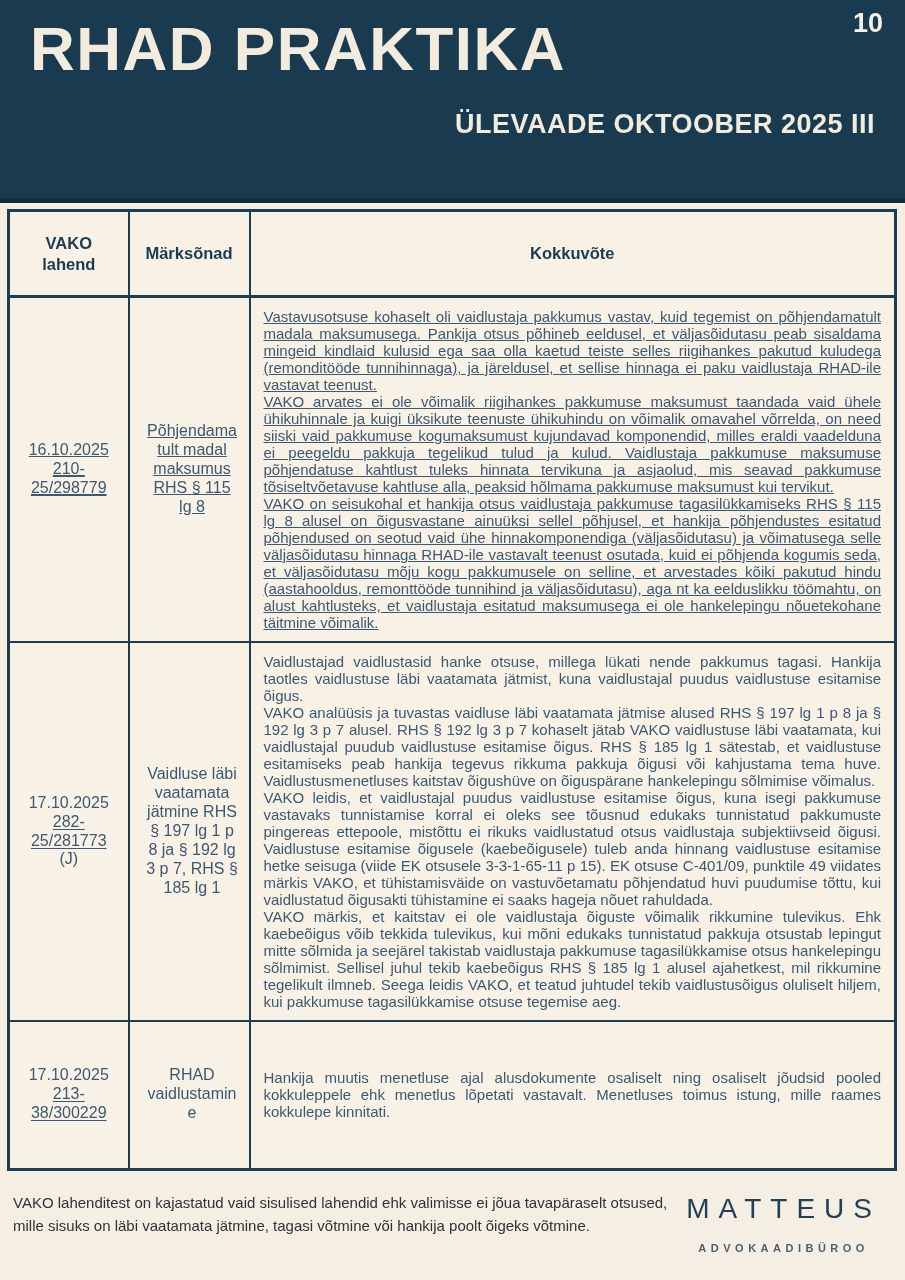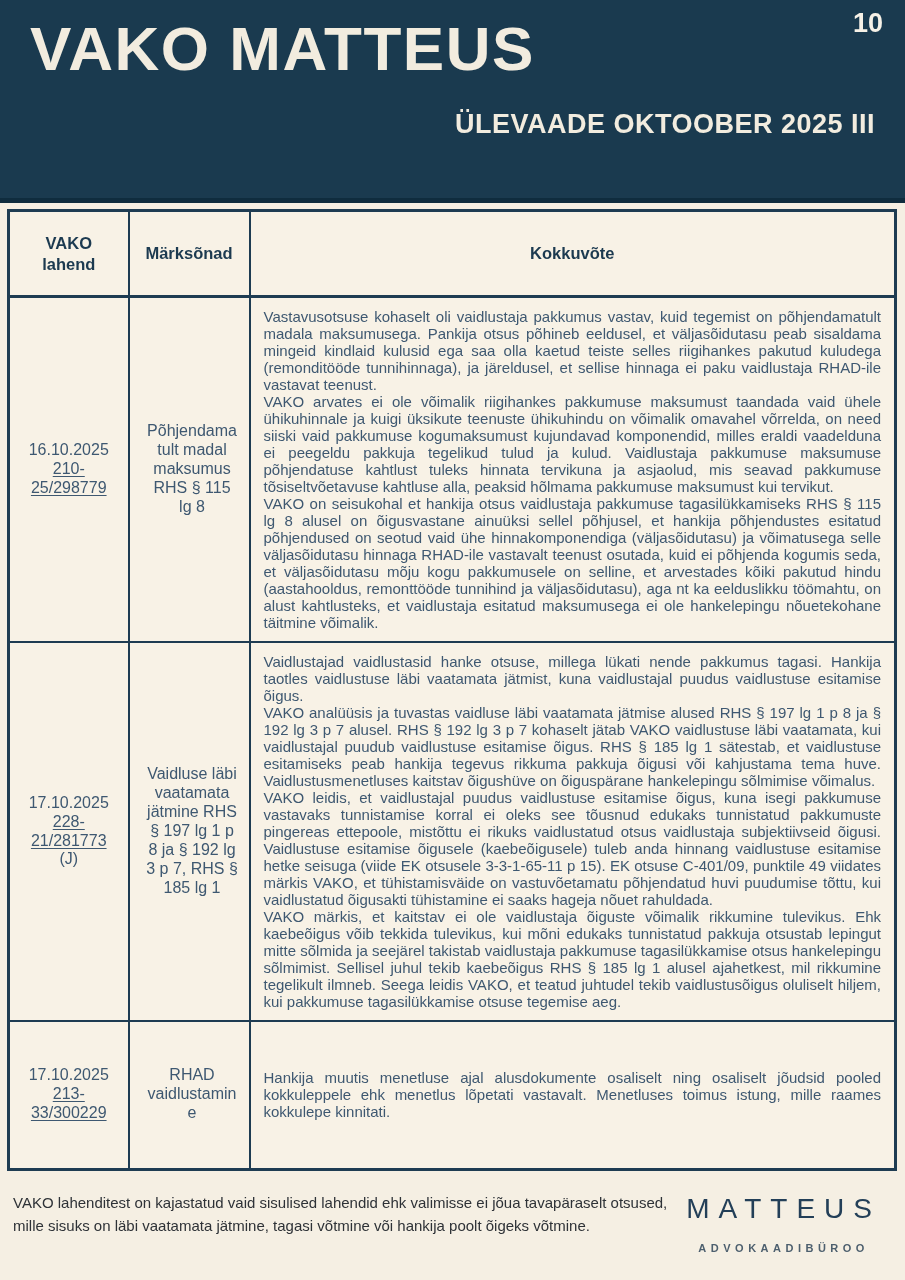--- a/index.html
+++ b/index.html
@@ -72,21 +72,21 @@
   }
   th .th-narrow { display: inline-block; max-width: 72px; line-height: 1.25; }
   td {
     vertical-align: middle;
     padding: 8px 10px;
     font-size: 16px;
     line-height: 1.18;
     color: #3e5871;
     text-align: center;
   }
-  tr.row-1 td { height: 309px; }
+  tr.row-1 td { height: 309px; text-decoration: underline; }
   tr.row-2 td { height: 336px; }
   tr.row-3 td { height: 148px; }
   td.cell-case .case-date { display: block; }
   td.cell-case a.case-link {
     color: #3e5871;
     text-decoration: underline;
     text-underline-offset: 2px;
     overflow-wrap: break-word;
     word-break: normal;
   }
@@ -129,21 +129,21 @@
     white-space: nowrap;
   }
 </style>
 </head>
 <body>
 
 <div class="page">
 
   <header class="masthead">
     <div class="page-number">10</div>
-    <h1 class="title">VAKO MATTEUS</h1>
+    <h1 class="title">RHAD PRAKTIKA</h1>
     <h2 class="subtitle">ÜLEVAADE OKTOOBER 2025 III</h2>
   </header>
 
   <main class="table-wrap">
     <table class="cases">
       <colgroup>
         <col class="c1">
           <col class="c2">
           <col class="c3">
       </colgroup>
@@ -172,36 +172,36 @@
           <td class="cell-summary">
             <p>Vastavusotsuse kohaselt oli vaidlustaja pakkumus vastav, kuid tegemist on põhjendamatult madala maksumusega. Pankija otsus põhineb eeldusel, et väljasõidutasu peab sisaldama mingeid kindlaid kulusid ega saa olla kaetud teiste selles riigihankes pakutud kuludega (remonditööde tunnihinnaga), ja järeldusel, et sellise hinnaga ei paku vaidlustaja RHAD-ile vastavat teenust.</p>
             <p>VAKO arvates ei ole võimalik riigihankes pakkumuse maksumust taandada vaid ühele ühikuhinnale ja kuigi üksikute teenuste ühikuhindu on võimalik omavahel võrrelda, on need siiski vaid pakkumuse kogumaksumust kujundavad komponendid, milles eraldi vaadelduna ei peegeldu pakkuja tegelikud tulud ja kulud. Vaidlustaja pakkumuse maksumuse põhjendatuse kahtlust tuleks hinnata tervikuna ja asjaolud, mis seavad pakkumuse tõsiseltvõetavuse kahtluse alla, peaksid hõlmama pakkumuse maksumust kui tervikut.</p>
             <p>VAKO on seisukohal et hankija otsus vaidlustaja pakkumuse tagasilükkamiseks RHS § 115 lg 8 alusel on õigusvastane ainuüksi sellel põhjusel, et hankija põhjendustes esitatud põhjendused on seotud vaid ühe hinnakomponendiga (väljasõidutasu) ja võimatusega selle väljasõidutasu hinnaga RHAD-ile vastavalt teenust osutada, kuid ei põhjenda kogumis seda, et väljasõidutasu mõju kogu pakkumusele on selline, et arvestades kõiki pakutud hindu (aastahooldus, remonttööde tunnihind ja väljasõidutasu), aga nt ka eelduslikku töömahtu, on alust kahtlusteks, et vaidlustaja esitatud maksumusega ei ole hankelepingu nõuetekohane täitmine võimalik.</p>
           </td>
         </tr>
 
         <tr class="row-2">
           <td class="cell-case">
             <span class="case-date">17.10.2025</span>
-            <a class="case-link" href="#">228-21/281773</a>
+            <a class="case-link" href="#">282-25/281773</a>
             <span class="case-status">(J)</span>
           </td>
           <td class="cell-keywords">Vaidluse läbi vaatamata jätmine RHS § 197 lg 1 p 8 ja § 192 lg 3 p 7, RHS § 185 lg 1</td>
           <td class="cell-summary">
             <p>Vaidlustajad vaidlustasid hanke otsuse, millega lükati nende pakkumus tagasi. Hankija taotles vaidlustuse läbi vaatamata jätmist, kuna vaidlustajal puudus vaidlustuse esitamise õigus.</p>
             <p>VAKO analüüsis ja tuvastas vaidluse läbi vaatamata jätmise alused RHS § 197 lg 1 p 8 ja § 192 lg 3 p 7 alusel. RHS § 192 lg 3 p 7 kohaselt jätab VAKO vaidlustuse läbi vaatamata, kui vaidlustajal puudub vaidlustuse esitamise õigus. RHS § 185 lg 1 sätestab, et vaidlustuse esitamiseks peab hankija tegevus rikkuma pakkuja õigusi või kahjustama tema huve. Vaidlustusmenetluses kaitstav õigushüve on õiguspärane hankelepingu sõlmimise võimalus.</p>
             <p>VAKO leidis, et vaidlustajal puudus vaidlustuse esitamise õigus, kuna isegi pakkumuse vastavaks tunnistamise korral ei oleks see tõusnud edukaks tunnistatud pakkumuste pingereas ettepoole, mistõttu ei rikuks vaidlustatud otsus vaidlustaja subjektiivseid õigusi. Vaidlustuse esitamise õigusele (kaebeõigusele) tuleb anda hinnang vaidlustuse esitamise hetke seisuga (viide EK otsusele 3-3-1-65-11 p 15). EK otsuse C-401/09, punktile 49 viidates märkis VAKO, et tühistamisväide on vastuvõetamatu põhjendatud huvi puudumise tõttu, kui vaidlustatud õigusakti tühistamine ei saaks hageja nõuet rahuldada.</p>
             <p>VAKO märkis, et kaitstav ei ole vaidlustaja õiguste võimalik rikkumine tulevikus. Ehk kaebeõigus võib tekkida tulevikus, kui mõni edukaks tunnistatud pakkuja otsustab lepingut mitte sõlmida ja seejärel takistab vaidlustaja pakkumuse tagasilükkamise otsus hankelepingu sõlmimist. Sellisel juhul tekib kaebeõigus RHS § 185 lg 1 alusel ajahetkest, mil rikkumine tegelikult ilmneb. Seega leidis VAKO, et teatud juhtudel tekib vaidlustusõigus oluliselt hiljem, kui pakkumuse tagasilükkamise otsuse tegemise aeg.</p>
           </td>
         </tr>
 
         <tr class="row-3">
           <td class="cell-case">
             <span class="case-date">17.10.2025</span>
-            <a class="case-link" href="#">213-33/300229</a>
+            <a class="case-link" href="#">213-38/300229</a>
             <span class="case-status"></span>
           </td>
           <td class="cell-keywords">RHAD vaidlustamine</td>
           <td class="cell-summary">
             <p>Hankija muutis menetluse ajal alusdokumente osaliselt ning osaliselt jõudsid pooled kokkuleppele ehk menetlus lõpetati vastavalt. Menetluses toimus istung, mille raames kokkulepe kinnitati.</p>
           </td>
         </tr>
 
       </tbody>
     </table>

